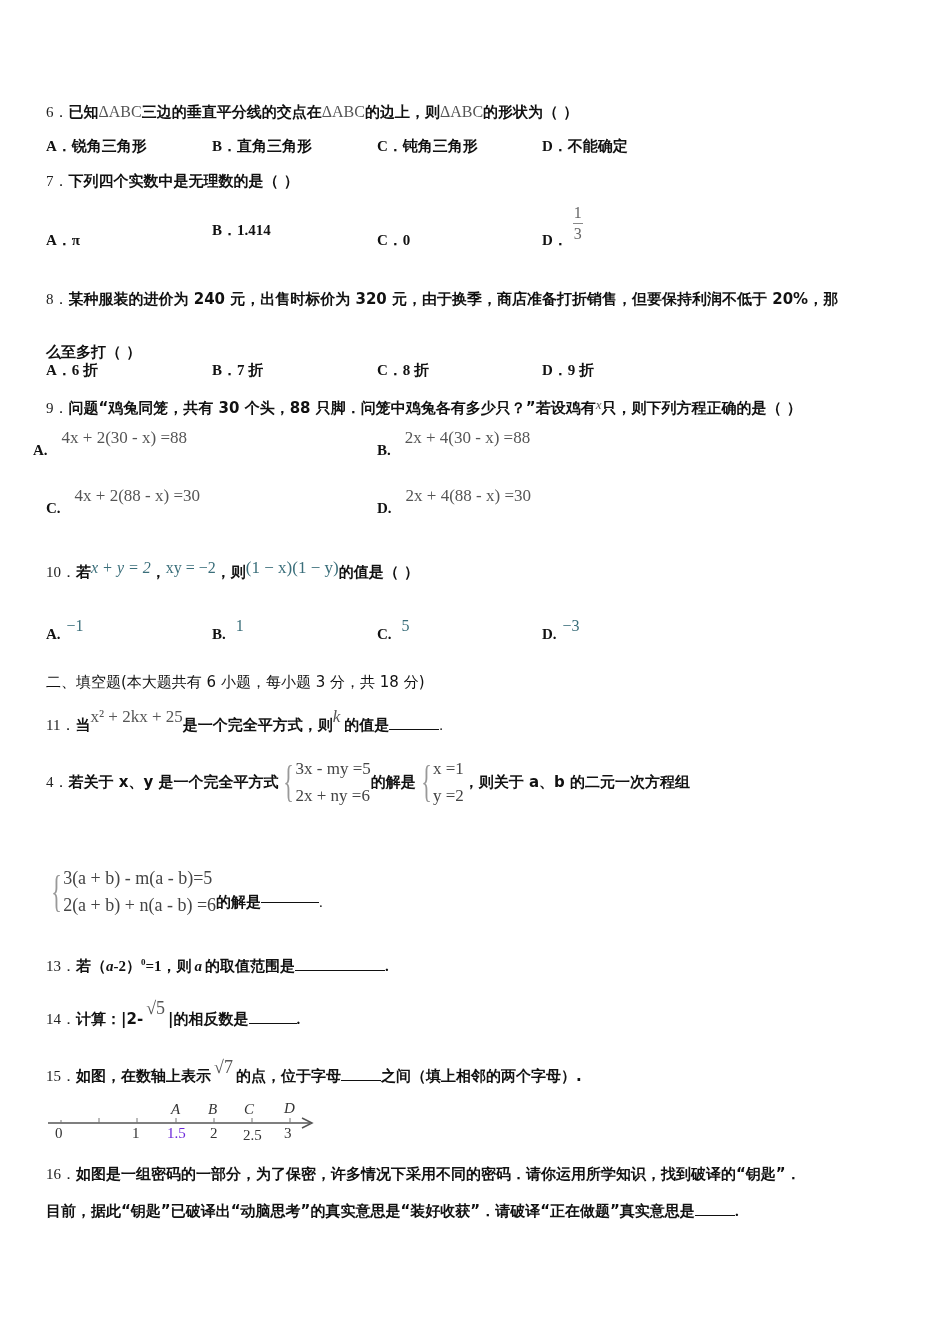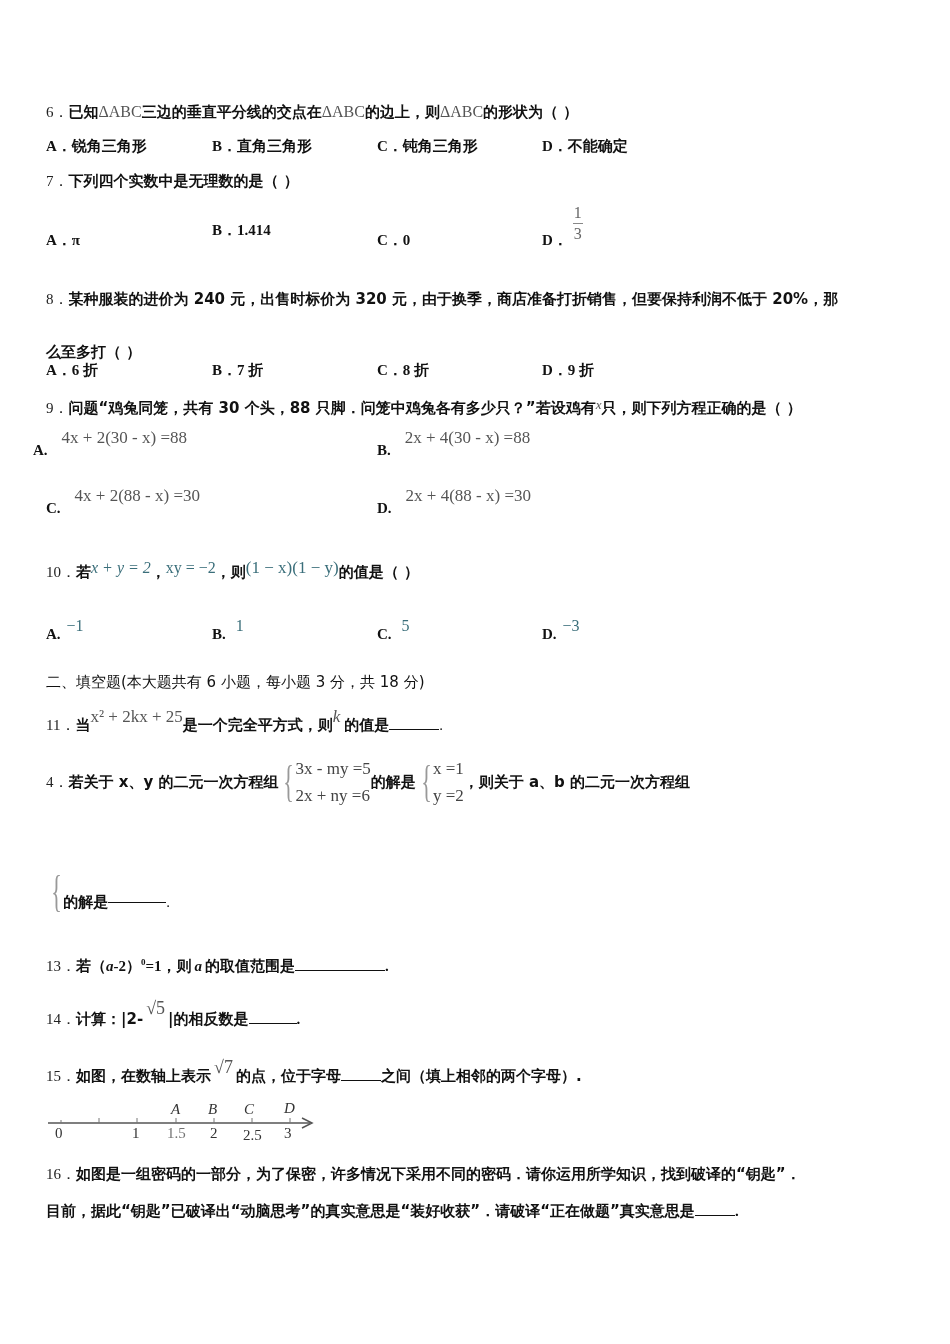--- a/index.html
+++ b/index.html
@@ -78,41 +78,45 @@
 <div class="line" style="top:672px;">
   <span class="cn" style="font-weight:normal;">二、填空题(本大题共有 6 小题，每小题 3 分，共 18 分)</span>
 </div>
 
 <div class="line" style="top:707px;">
   <span class="num">11．</span><span class="cn">当</span><span class="math" style="font-size:17px; vertical-align:8px;">x² + 2kx + 25</span><span class="cn">是一个完全平方式，则</span><span class="math" style="font-style:italic; font-size:17px; vertical-align:8px;">k</span><span class="cn" style="margin-left:4px;">的值是</span><span class="blank" style="width:50px;"></span><span class="num">.</span>
 </div>
 
 <div class="line" style="top:752px; height:60px; display:flex; align-items:center;">
   <span class="num">4．</span>
-    <span class="cn">若关于 x、y 的二元一次方程组</span>
+    <span class="cn">若关于 x、y 是一个完全平方式</span>
   <span class="sys">
     <span class="brace">{</span>
     <span class="rows">
       <span>3x -  my =5</span>
       <span>2x + ny =6</span>
     </span>
   </span>
   <span class="cn">的解是</span>
   <span class="sys">
     <span class="brace">{</span>
     <span class="rows">
       <span>x =1</span>
       <span>y =2</span>
     </span>
   </span>
   <span class="cn">，则关于 a、b 的二元一次方程组</span>
 </div>
 <div class="line" style="top:862px; height:60px; display:flex; align-items:center;">
   <span class="sys">
     <span class="brace">{</span>
+    <span class="rows" style="font-size:18px;">
+      <span>3(a + b) -  m(a -  b)=5</span>
+      <span>2(a + b) + n(a -  b) =6</span>
+    </span>
   </span>
   <span class="cn" style="margin-top:20px;">的解是</span>
     <span class="blank" style="width:58px; margin-top:20px;"></span>
     <span class="num" style="margin-top:20px;">.</span>
 </div>
 
 <div class="line" style="top:952px;">
   <span class="num">13．</span><span class="cn">若（</span><span class="optl" style="font-style:italic;">a</span><span class="optl">-2）</span><sup class="optl" style="font-size:9px;">0</sup><span class="optl">=1，则</span><span class="optl" style="font-style:italic; margin:0 3px;">a</span><span class="cn">的取值范围是</span><span class="blank" style="width:90px;"></span><span class="optl">.</span>
 </div>
 
@@ -131,21 +135,21 @@
     <line x1="15" y1="22" x2="15" y2="25" stroke="#777"></line>
     <line x1="53" y1="20" x2="53" y2="25" stroke="#777"></line>
     <line x1="91" y1="20" x2="91" y2="25" stroke="#777"></line>
     <line x1="130" y1="20" x2="130" y2="25" stroke="#777"></line>
     <line x1="168" y1="20" x2="168" y2="25" stroke="#777"></line>
     <line x1="206" y1="20" x2="206" y2="25" stroke="#777"></line>
     <line x1="244" y1="20" x2="244" y2="25" stroke="#777"></line>
   </svg>
   <span style="position:absolute; left:9px; top:27px; font-family:'Liberation Serif',serif; font-size:15px; color:#333;">0</span>
   <span style="position:absolute; left:86px; top:27px; font-family:'Liberation Serif',serif; font-size:15px; color:#333;">1</span>
-  <span style="position:absolute; left:121px; top:27px; font-family:'Liberation Serif',serif; font-size:15px; color:#737373;">1.5</span>
+  <span style="position:absolute; left:121px; top:27px; font-family:'Liberation Serif',serif; font-size:15px; color:#6d28d9;">1.5</span>
   <span style="position:absolute; left:164px; top:27px; font-family:'Liberation Serif',serif; font-size:15px; color:#333;">2</span>
   <span style="position:absolute; left:197px; top:29px; font-family:'Liberation Serif',serif; font-size:15px; color:#333;">2.5</span>
   <span style="position:absolute; left:238px; top:27px; font-family:'Liberation Serif',serif; font-size:15px; color:#333;">3</span>
   <span style="position:absolute; left:125px; top:3px; font-family:'Liberation Serif',serif; font-style:italic; font-size:15px; color:#333;">A</span>
   <span style="position:absolute; left:162px; top:3px; font-family:'Liberation Serif',serif; font-style:italic; font-size:15px; color:#333;">B</span>
   <span style="position:absolute; left:198px; top:3px; font-family:'Liberation Serif',serif; font-style:italic; font-size:15px; color:#333;">C</span>
   <span style="position:absolute; left:238px; top:2px; font-family:'Liberation Serif',serif; font-style:italic; font-size:15px; color:#333;">D</span>
 </div>
 
 <div class="line" style="top:1164px;">

